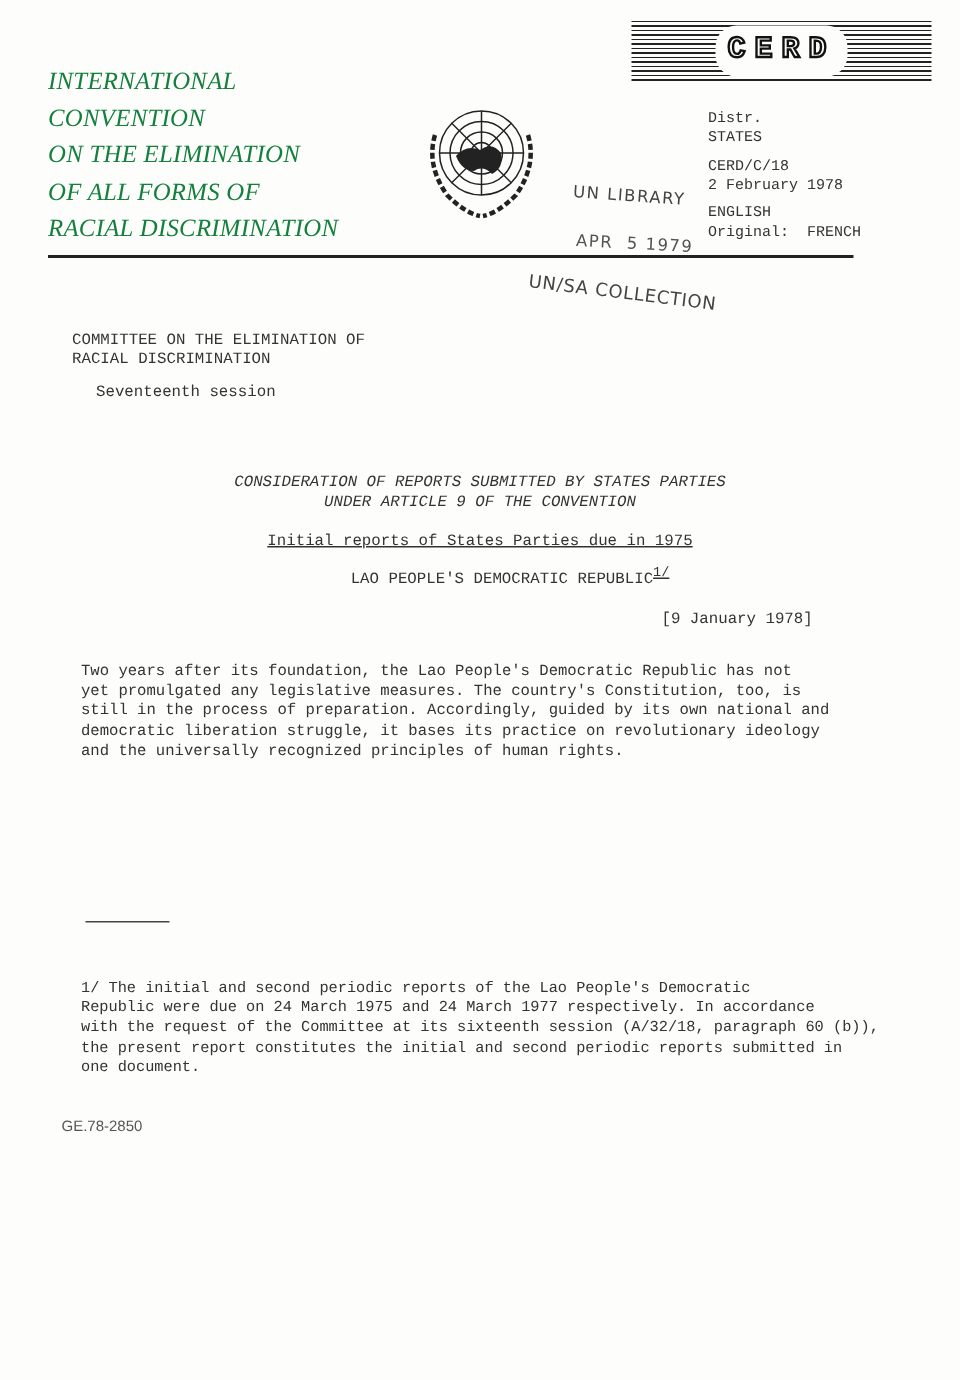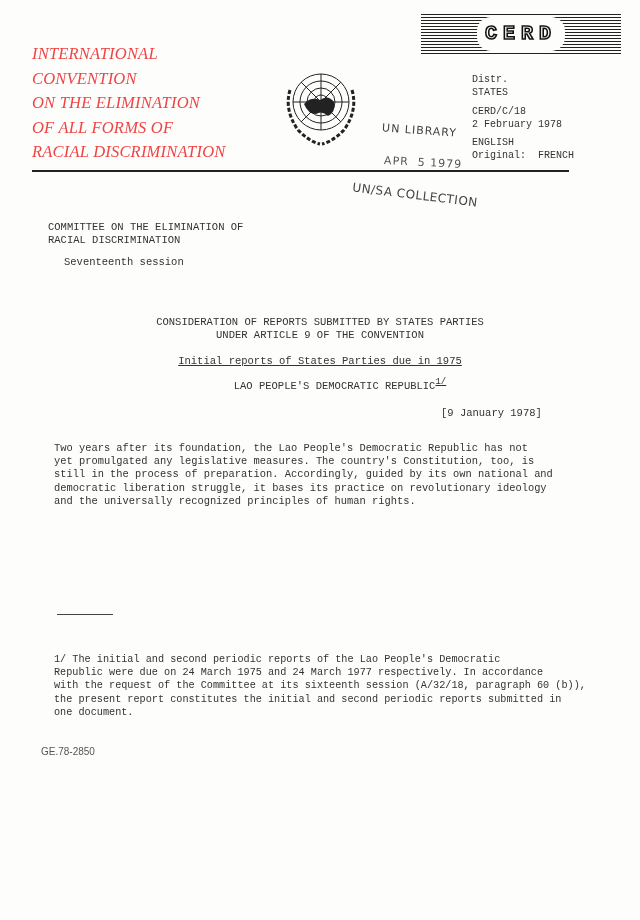--- a/index.html
+++ b/index.html
@@ -5,21 +5,21 @@
     html, body { margin: 0; padding: 0; }
     body {
       width: 640px; height: 920px; position: relative; overflow: hidden;
       background: #fdfdfc; color: #222;
     }
     .abs { position: absolute; }
     .tw { font-family: "Liberation Mono", "DejaVu Sans Mono", monospace; color: #333; }
     .conv-title {
       left: 32px; top: 42px;
       font-family: "Liberation Serif", "DejaVu Serif", serif;
-      font-style: italic; font-size: 16.5px; line-height: 24.5px; color: #ef4444;
+      font-style: italic; font-size: 16.5px; line-height: 24.5px; color: #15803d;
       letter-spacing: 0.2px;
     }
     .rule { left: 32px; top: 170px; width: 537px; height: 2px; background: #222; }
     .cerd {
       left: 421px; top: 14px; width: 200px; height: 40px;
       background: repeating-linear-gradient(to bottom, #222 0 1px, #fdfdfc 1px 3px);
       display: flex; align-items: center; justify-content: center;
     }
     .cerd span {
       font-family: Liberation Mono, monospace; font-weight: bold; font-size: 20px;
@@ -28,21 +28,21 @@
       background: #fdfdfc; padding: 0 8px; border-radius: 14px; line-height: 34px;
     }
     .emblem { left: 276px; top: 60px; width: 90px; height: 90px; }
     .distr { left: 472px; top: 74px; font-size: 10px; line-height: 12.5px; }
     .stamp1 { left: 382px; top: 124px; font-family: "DejaVu Sans", sans-serif; font-size: 11px; color: #444; transform: rotate(4deg); letter-spacing: 1px;}
     .stamp2 { left: 384px; top: 156px; font-family: "DejaVu Sans", sans-serif; font-size: 11px; color: #555; transform: rotate(3deg); letter-spacing: 1px;}
     .stamp3 { left: 352px; top: 188px; font-family: "DejaVu Sans", sans-serif; font-size: 12px; color: #444; transform: rotate(7deg); letter-spacing: 0.5px;}
     .committee { left: 48px; top: 221px; font-size: 10.5px; line-height: 13px; }
     .session { left: 64px; top: 256px; font-size: 10.5px; }
     .center-block { left: 0; width: 640px; text-align: center; font-size: 10.5px; line-height: 13px; }
-    .heading { top: 316px; }
+    .heading { top: 316px; font-style: italic; }
     .subhead { top: 355px; text-decoration: underline; }
     .country { top: 376px; padding-left: 20px; }
     .country sup { font-size: 9px; text-decoration: underline; }
     .date { left: 441px; top: 407px; font-size: 10.5px; }
     .body-para { left: 54px; top: 442px; width: 540px; font-size: 10.4px; line-height: 13.2px; white-space: pre-line; }
     .fn-rule { left: 57px; top: 614px; width: 56px; height: 1px; background: #444; }
     .footnote { left: 54px; top: 629px; width: 560px; font-size: 10.2px; line-height: 13.2px; white-space: pre-line; margin-top: 24px; }
     .docnum { left: 41px; top: 746px; font-family: Liberation Sans, sans-serif; font-size: 10px; color: #555; }
   </style>
 </head>

